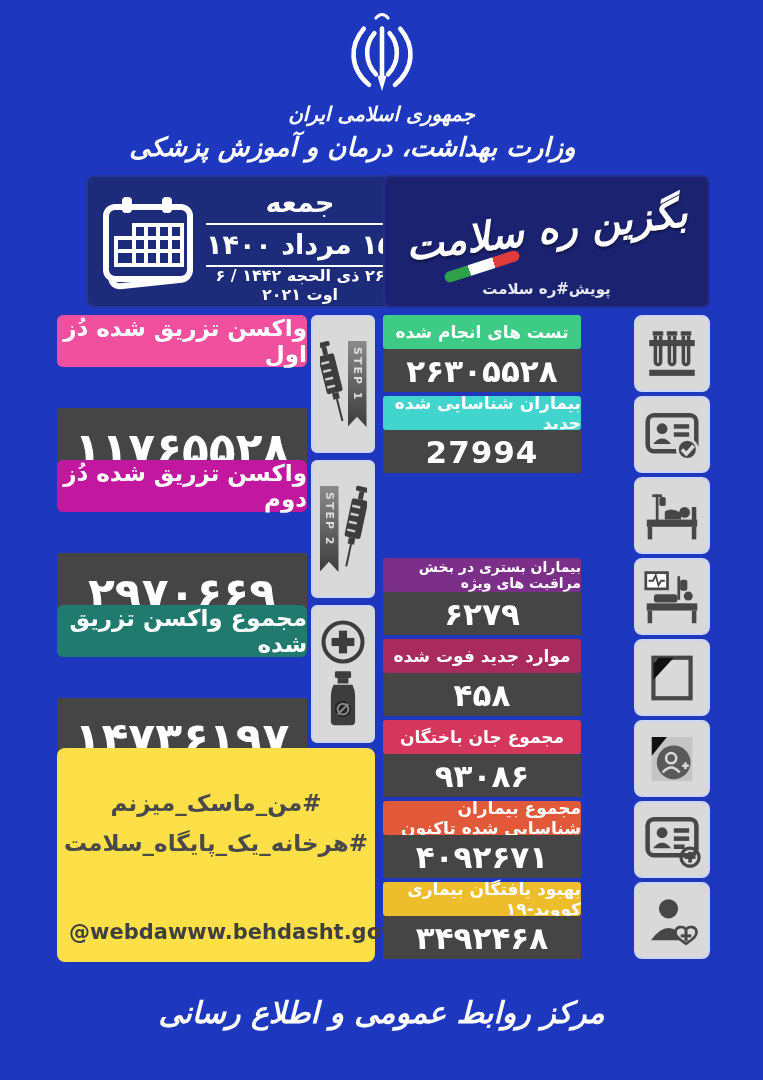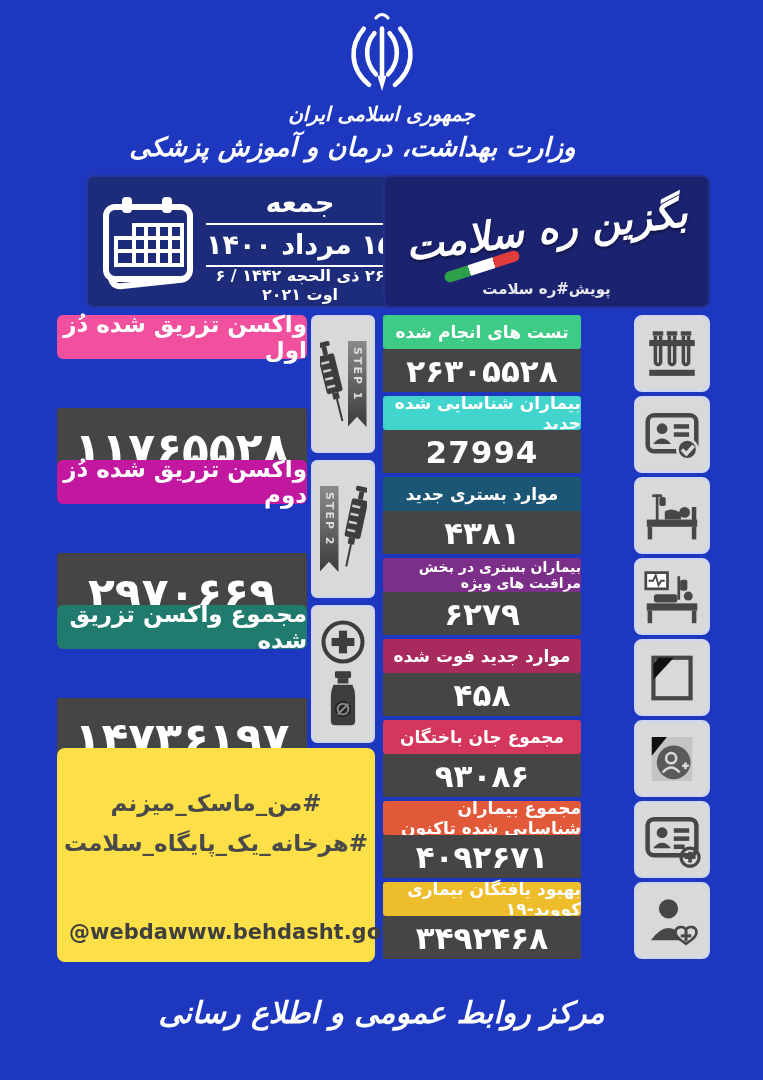--- a/index.html
+++ b/index.html
@@ -26,21 +26,21 @@
   
   #logo-box{left:383px;top:175px;width:327px;height:133px;background:#1b2270;border-radius:8px;border:2px solid #242e8d;box-sizing:border-box;}
   #logo-callig{position:absolute;left:0;top:8px;width:100%;height:88px;font-size:40px;font-weight:bold;font-style:italic;transform:rotate(-7deg);direction:rtl;text-shadow:0 2px 3px rgba(0,0,0,.4);}
   #logo-flag{position:absolute;left:58px;top:84px;width:78px;height:11px;border-radius:6px;
     background:linear-gradient(90deg,#2ea04a 0 33%,#ffffff 33% 66%,#e03c3c 66% 100%);transform:rotate(-18deg);}
   #logo-caption{position:absolute;left:0;bottom:6px;width:100%;height:22px;font-size:15px;font-weight:bold;direction:rtl;color:#e8e8ef;}
 
   
   .vbox{left:57px;width:318px;height:138px;}
   .vbox-main{position:absolute;left:0;top:0;width:250px;height:138px;}
-  .vbox-header{position:absolute;left:0;top:0;width:100%;height:44px;border-radius:6px;
+  .vbox-header{position:absolute;left:0;top:0;width:100%;height:52px;border-radius:6px;
     display:flex;align-items:center;justify-content:center;direction:rtl;
     color:#fff;font-size:23px;font-weight:bold;}
   .vbox-number{position:absolute;left:0;top:57px;width:100%;height:81px;background:#454545;border-radius:2px;
     display:flex;align-items:center;justify-content:center;color:#fff;font-size:44px;font-weight:bold;letter-spacing:1px;margin-top:36px;}
   .vbox-icon{position:absolute;left:254px;top:0;width:64px;height:138px;background:#d9d9d9;border:2px solid #cdd4f4;border-radius:6px;box-sizing:border-box;
     display:flex;flex-direction:column;align-items:center;justify-content:center;gap:2px;}
   .ribbon{width:19px;height:86px;background:linear-gradient(180deg,#8a8a8a,#3c3c3c);
     clip-path:polygon(0 0,100% 0,100% 100%,50% 88%,0 100%);
     display:flex;align-items:flex-start;justify-content:center;}
   .ribbon span{writing-mode:vertical-rl;font-size:11px;font-weight:bold;color:#ddd;letter-spacing:2px;padding-top:6px;}
@@ -246,24 +246,20 @@
         <path d="M11 40 q10 -12 20 0 z" fill="#474747"></path>
         <rect x="34" y="18" width="17" height="5" fill="#474747"></rect>
           <rect x="34" y="27" width="17" height="5" fill="#474747"></rect>
         <circle cx="49" cy="46" r="11" fill="#474747" stroke="#d9d9d9" stroke-width="3"></circle>
         <polyline points="43,46 48,51 56,42" fill="none" stroke="#d9d9d9" stroke-width="4"></polyline>
       </svg>
     </div>
   </div>
 
   <div class="rrow abs" style="top:477px">
-    <div class="rrow-main">
-      <div class="rrow-header" style="background: rgb(27, 86, 116);">موارد بستری جدید</div>
-      <div class="rrow-number">۴۳۸۱</div>
-    </div>
     <div class="rrow-icon">
       <svg width="58" height="54" viewBox="0 0 64 60">
         <g fill="#474747">
           <rect x="14" y="6" width="3" height="30"></rect>
             <rect x="10" y="6" width="11" height="3"></rect>
           <rect x="18" y="9" width="7" height="10" rx="2"></rect>
           <circle cx="46" cy="26" r="6"></circle>
           <path d="M24 34 h18 v-7 q-9 -7 -18 -2 z"></path>
           <rect x="4" y="34" width="56" height="8"></rect>
           <rect x="5" y="42" width="5" height="14"></rect>

